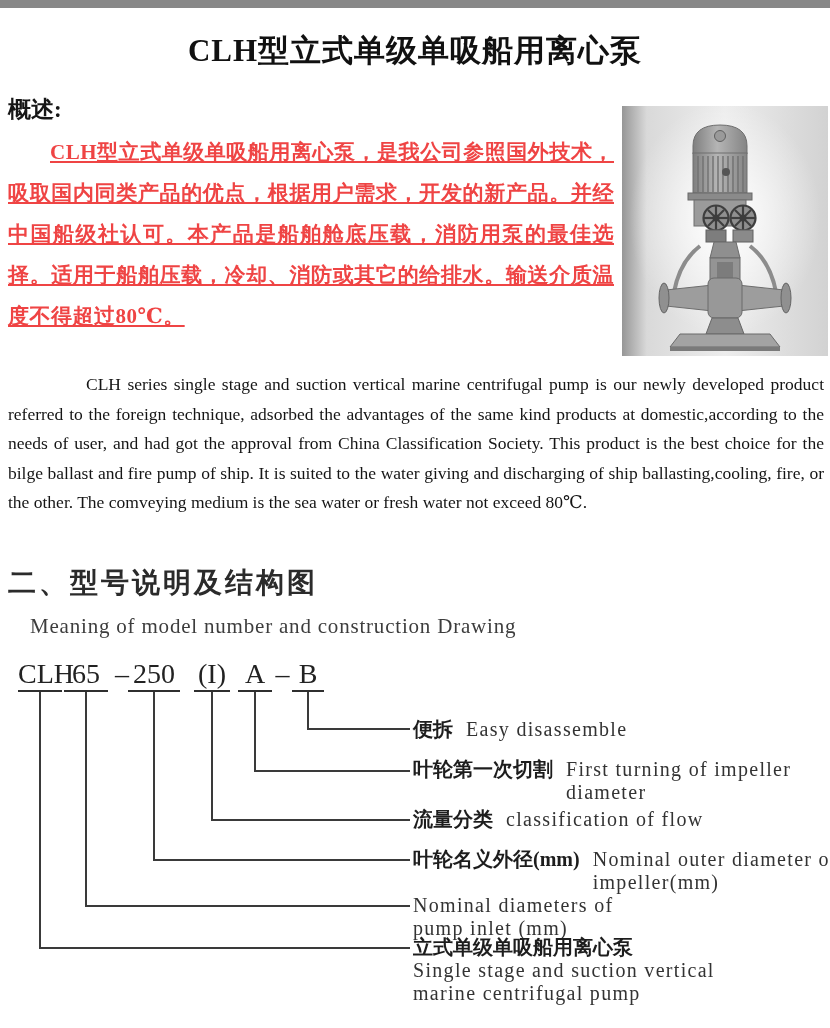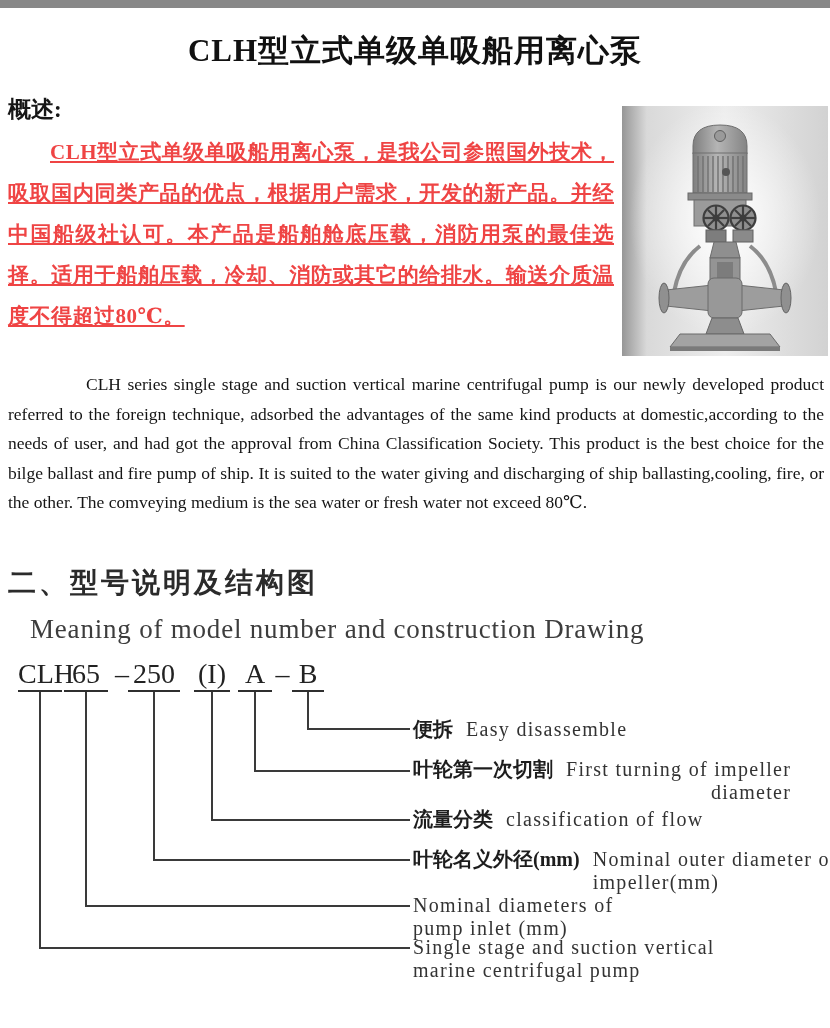--- a/index.html
+++ b/index.html
@@ -29,21 +29,21 @@
     font-size:17.5px;line-height:29.5px;color:#151515;
     text-indent:78px;text-align:justify;
   }
   .sec-zh{
     position:absolute;top:556px;left:8px;
     font-family:"Liberation Sans","DejaVu Sans",sans-serif;
     font-size:28px;font-weight:700;color:#2b2b2b;letter-spacing:3px;
   }
   .sec-en{
     position:absolute;top:606px;left:30px;
-    font-size:27px;color:#3d3d3d;letter-spacing:0.8px;
+    font-size:21px;color:#3d3d3d;letter-spacing:0.8px;
   }
   .seg{
     position:absolute;top:650px;height:32px;line-height:32px;
     text-align:center;font-size:28px;color:#222;
   }
   .seg.u{border-bottom:2px solid #2f2f2f;}
   .lines-svg{position:absolute;top:0;left:0;pointer-events:none;}
   .lbl{
     position:absolute;left:413px;display:flex;align-items:flex-start;gap:13px;
     white-space:nowrap;
@@ -166,37 +166,38 @@
       <polyline points="86,684 86,898 410,898"></polyline>
       <polyline points="40,684 40,940 410,940"></polyline>
     </g>
   </svg>
 
   <div class="lbl" style="top:710px;">
     <span class="zh">便拆</span>
     <span class="en">Easy disassemble</span>
   </div>
 
-  <div class="lbl" style="top:750px;text-align:right;">
+  <div class="lbl" style="top:750px;">
     <span class="zh">叶轮第一次切割</span>
     <span class="en"><span>First turning of impeller</span><br><span>diameter</span></span>
   </div>
 
   <div class="lbl" style="top:800px;">
     <span class="zh">流量分类</span>
     <span class="en">classification of flow</span>
   </div>
 
   <div class="lbl" style="top:840px;">
     <span class="zh">叶轮名义外径(mm)</span>
     <span class="en"><span>Nominal outer diameter of</span><br><span>impeller(mm)</span></span>
   </div>
 
   <div class="lbl" style="top:886px;">
     <span class="en"><span>Nominal diameters of</span><br><span>pump inlet (mm)</span></span>
   </div>
 
   <div class="lbl col" style="top:928px;">
+    <span class="zh">立式单级单吸船用离心泵</span>
     <span class="en">Single stage and suction vertical</span>
     <span class="en">marine centrifugal pump</span>
   </div>
 
 </div>
 
 </body></html>

